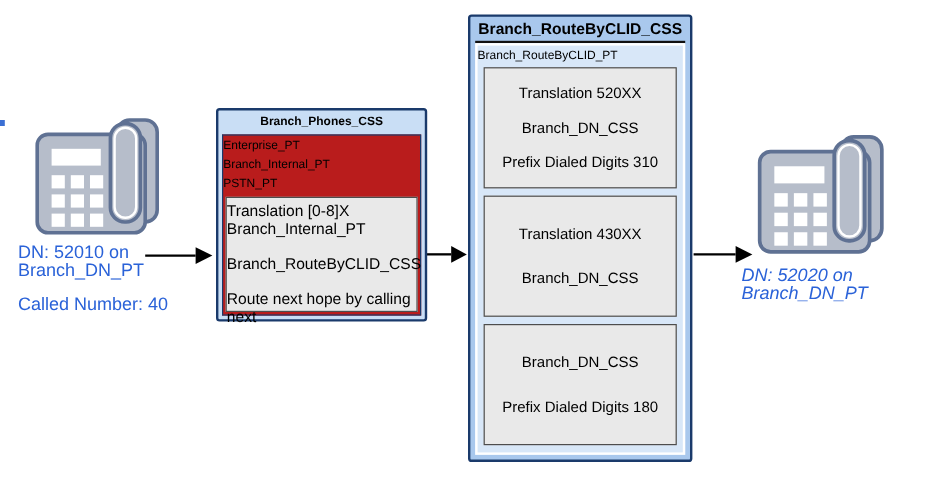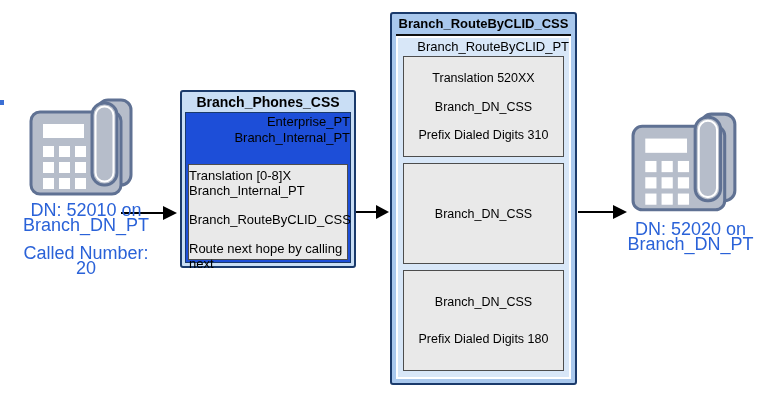--- a/index.html
+++ b/index.html
@@ -8,32 +8,32 @@
   svg.overlay{position:absolute;left:0;top:0;pointer-events:none;}
 
   
   .stray{position:absolute;left:0;top:100px;width:4px;height:5px;background:#3b6fd4;}
 
   
   .phone-left{position:absolute;left:28px;top:98px;}
   .phone-right{position:absolute;left:630px;top:112px;}
 
   
-  .blue-label{position:absolute;color:#2a62d8;font-size:18px;line-height:15px;text-align:center;}
+  .blue-label{position:absolute;color:#2a62d8;font-size:15px;line-height:15px;text-align:left;}
   .lbl-left{left:15px;top:203px;width:142px;}
   .lbl-called{left:15px;top:246px;width:142px;}
-  .lbl-right{left:618px;top:222px;width:145px;}
+  .lbl-right{left:618px;top:222px;width:145px;font-style:italic;}
 
   
   .phones-box{position:absolute;left:180px;top:90px;width:172px;height:174px;
               background:#c9def5;border:2px solid #1a3a6b;border-radius:3px;}
-  .phones-box .hdr{height:20px;line-height:20px;text-align:center;font-weight:bold;font-size:14px;}
+  .phones-box .hdr{height:20px;line-height:20px;text-align:center;font-weight:bold;font-size:10px;}
   .phones-box .inner{position:absolute;left:3px;right:3px;top:20px;bottom:3px;
-                     border:1px solid #1a3a6b;background:#1d4ed8;}
-  .pt-line{text-align:right;font-size:13px;line-height:15px;}
+                     border:1px solid #1a3a6b;background:#b91c1c;}
+  .pt-line{text-align:left;font-size:10px;line-height:15px;}
   .phones-box .inner .pt-line{padding-top:1px;}
   .rule-box{position:absolute;left:2px;right:2px;top:51px;bottom:2px;
             border:1px solid #4d4d4d;background:#e9e9e9;padding-top:3px;}
   .rule-box div{text-align:left;font-size:13px;line-height:15px;}
   .rule-box .spacer{height:14px;}
 
   
   .clid-box{position:absolute;left:390px;top:12px;width:183px;height:369px;
             background:#a9c8ed;border:2px solid #1a3a6b;border-radius:3px;}
   .clid-box .hdr{height:20px;line-height:20px;margin:0 4px;text-align:center;
@@ -93,27 +93,28 @@
     </g>
   </svg>
 
   <svg class="phone-left" width="110" height="100" viewBox="0 0 110 100">
     <use href="#phone-glyph"></use>
   </svg>
   <div class="blue-label lbl-left">
     <div>DN: 52010 on</div>
     <div>Branch_DN_PT</div>
   </div>
-  <div class="blue-label lbl-called">Called Number: 20</div>
+  <div class="blue-label lbl-called">Called Number: 40</div>
 
   <div class="phones-box">
     <div class="hdr">Branch_Phones_CSS</div>
     <div class="inner">
       <div class="pt-line">Enterprise_PT</div>
       <div class="pt-line">Branch_Internal_PT</div>
+      <div class="pt-line">PSTN_PT</div>
       <div class="rule-box">
         <div>Translation [0-8]X</div>
         <div>Branch_Internal_PT</div>
         <div class="spacer"></div>
         <div>Branch_RouteByCLID_CSS</div>
         <div class="spacer"></div>
         <div>Route next hope by calling next</div>
       </div>
     </div>
   </div>
@@ -123,20 +124,21 @@
     <div class="inner">
       <div class="pt-line">Branch_RouteByCLID_PT</div>
 
       <div class="trans-box">
         <div>Translation 520XX</div>
         <div>Branch_DN_CSS</div>
         <div>Prefix Dialed Digits 310</div>
       </div>
 
       <div class="trans-box">
+        <div>Translation 430XX</div>
         <div>Branch_DN_CSS</div>
       </div>
 
       <div class="trans-box">
         <div>Branch_DN_CSS</div>
         <div>Prefix Dialed Digits 180</div>
       </div>
     </div>
   </div>
 

